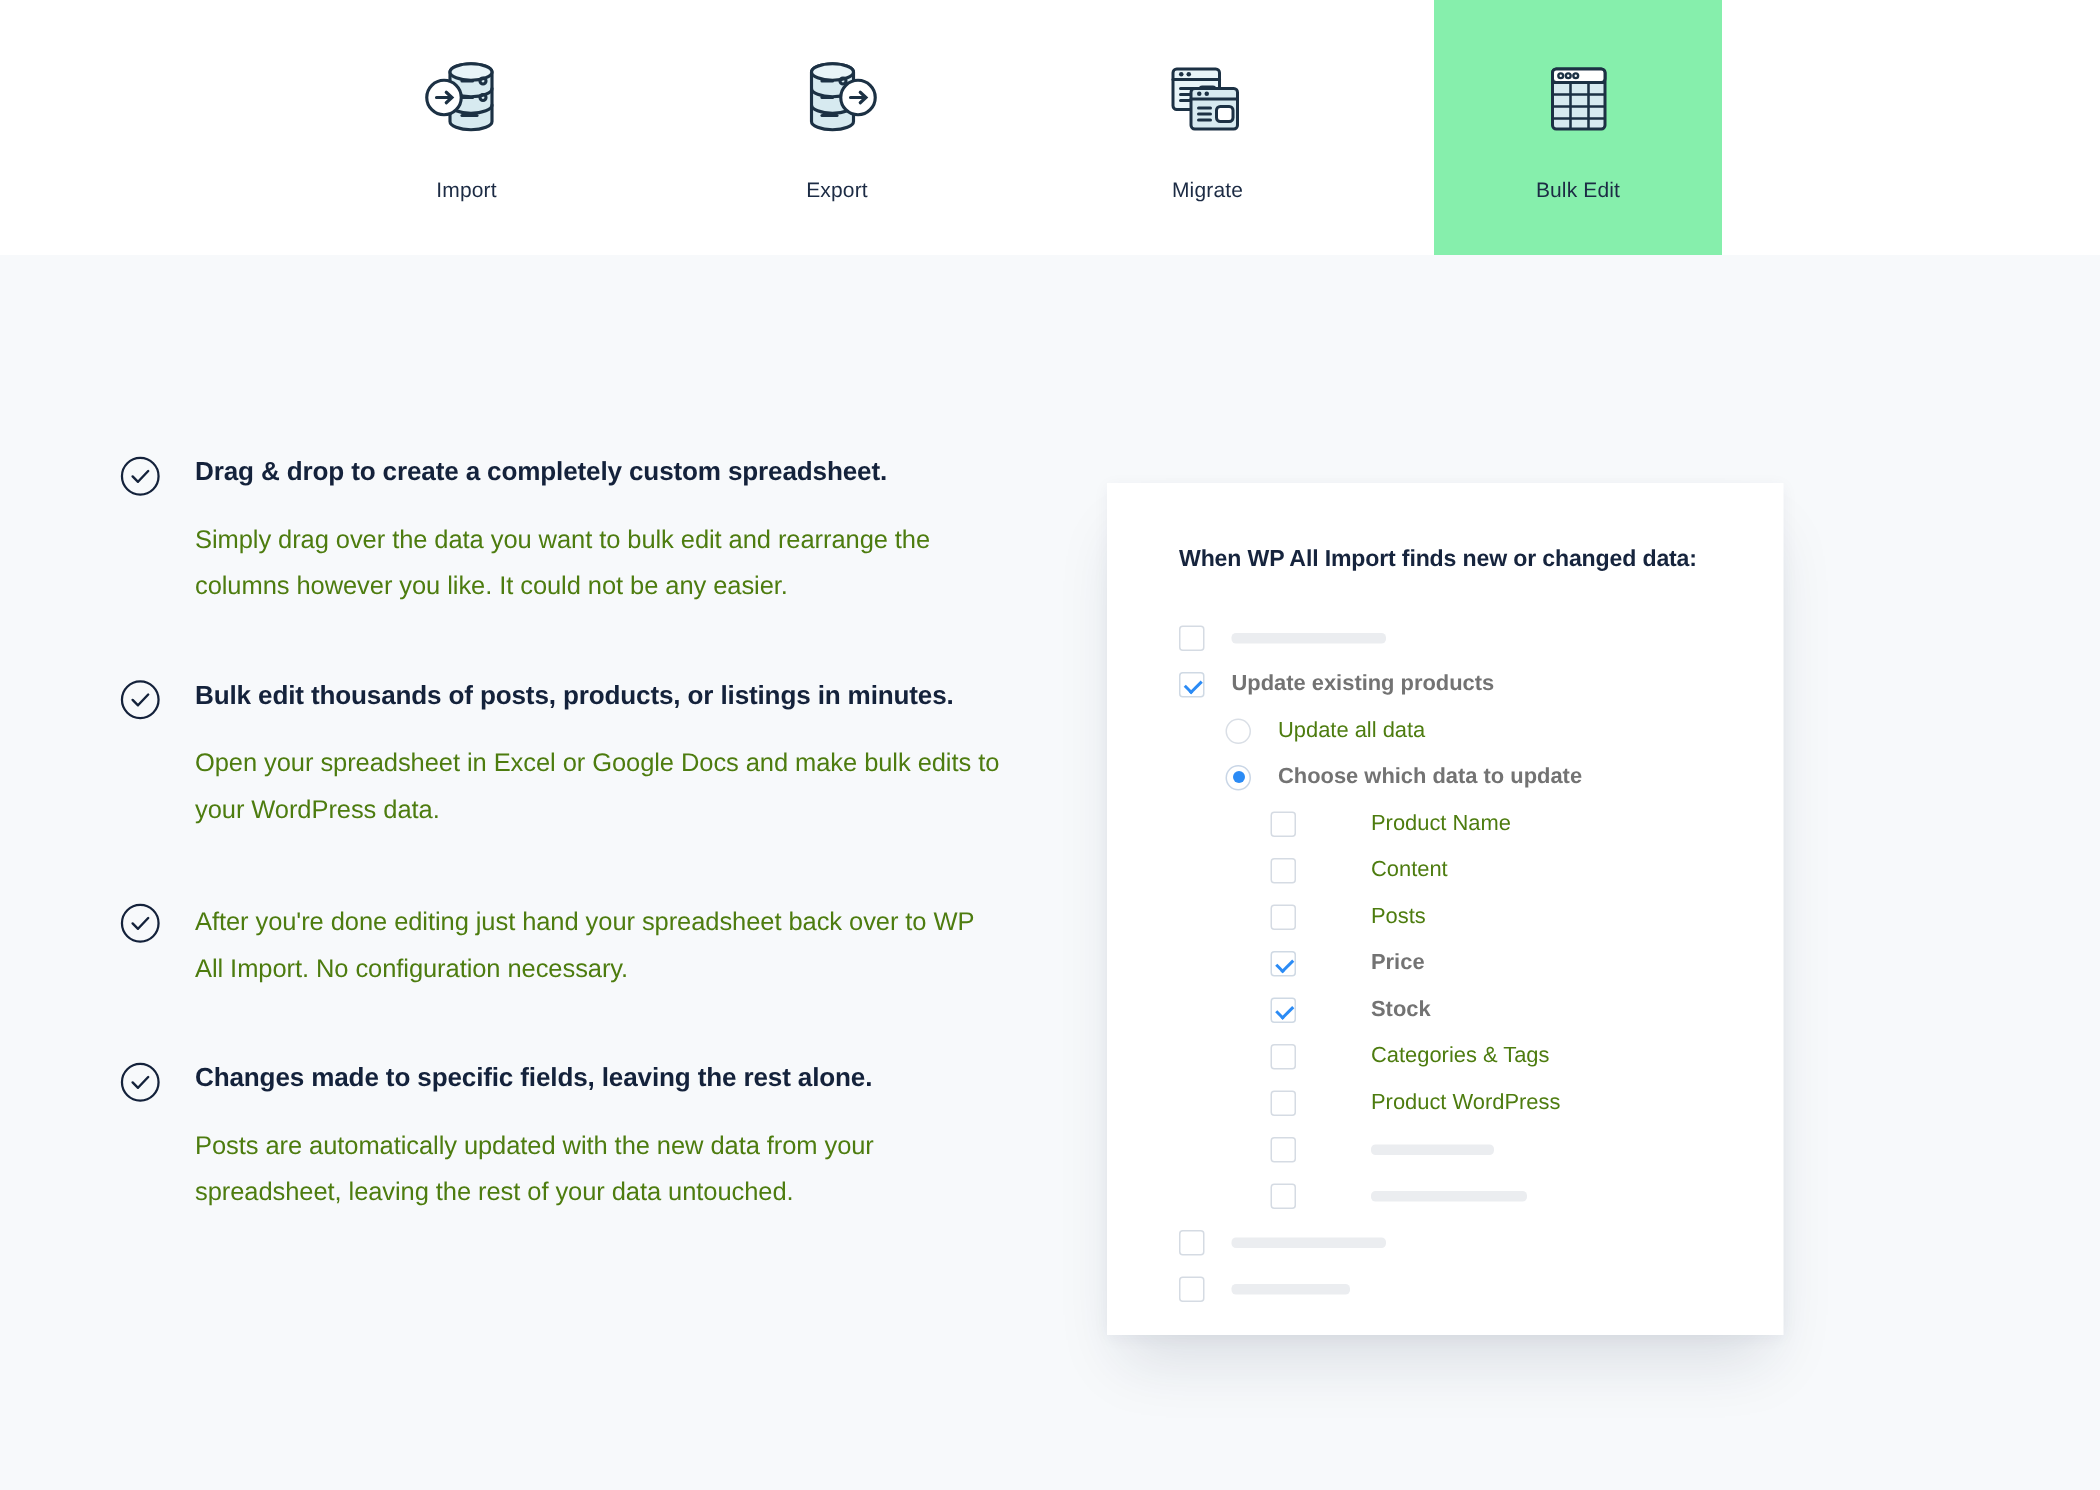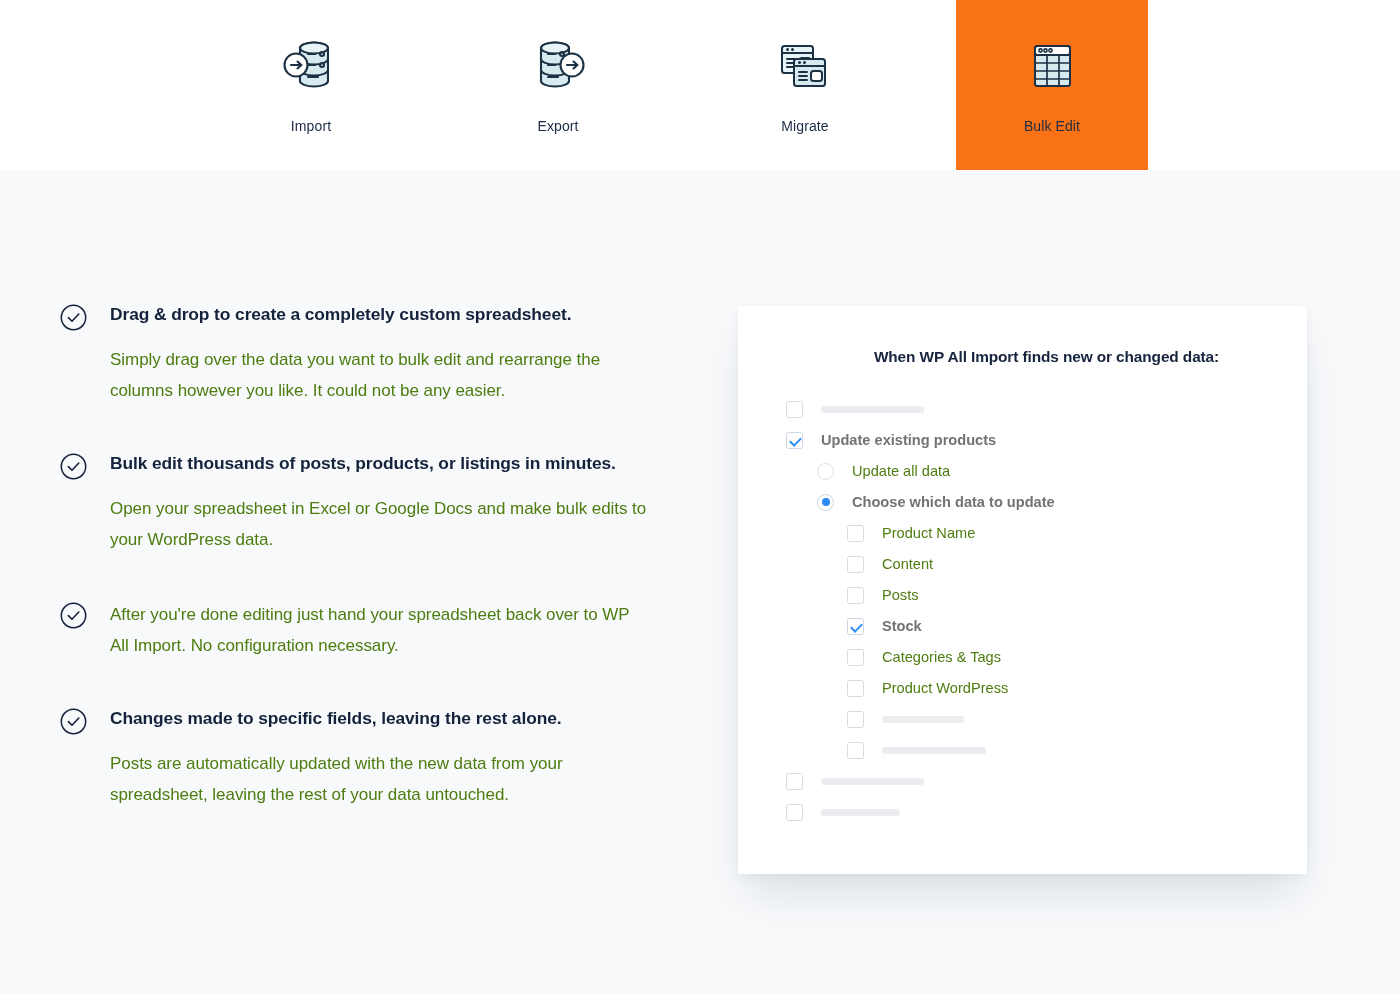--- a/index.html
+++ b/index.html
@@ -27,21 +27,21 @@
     width: 192px;
     height: 170px;
     display: flex;
     flex-direction: column;
     align-items: center;
     justify-content: flex-start;
     padding-top: 36px;
     cursor: pointer;
     background: transparent;
   }
-  .tab.active { background: #f97316; }
+  .tab.active { background: #86efac; }
   .tab-icon {
     width: 66px; height: 60px;
     display: flex; align-items: center; justify-content: center;
   }
   .tab-label {
     margin-top: 22px;
     font-size: 14px;
     color: #1c2b44;
     letter-spacing: .1px;
     white-space: nowrap;
@@ -54,21 +54,21 @@
   .main {
     position: relative;
     width: 1400px;
     height: 823px;
     background: #f7f9fb;
   }
 
   
   .features {
     position: absolute;
-    left: 60px;
+    left: 80px;
     top: 131px;
     width: 590px;
   }
   .feature { position: relative; padding-left: 50px; margin-bottom: 44px; }
   .feature:last-child { margin-bottom: 0; }
   .check-circle {
     position: absolute;
     left: 0; top: 3px;
     width: 27px; height: 27px;
   }
@@ -86,44 +86,43 @@
     color: #4d7c0f;
     line-height: 31px;
     letter-spacing: -.05px;
     font-weight: 400;
   }
 
   
   .mock-card {
     position: absolute;
     left: 738px;
-    top: 136px;
-    width: 569px;
+    top: 152px;
+    width: 451px;
     height: 568px;
     background: #ffffff;
     box-shadow: 0 26px 40px -10px rgba(25,40,70,.13), 0 2px 10px rgba(25,40,70,.05);
-    text-align: center;
   }
   .mock-inner { padding: 42px 0 0 48px; }
   .mock-heading {
     font-size: 15.4px;
     font-weight: bold;
     color: #16243d;
     margin: 0 0 28px 0;
     letter-spacing: -.1px;
   }
 
   .row {
     display: flex;
     align-items: center;
     height: 30px;
     margin-bottom: 1px;
   }
   .row.indent1 { padding-left: 31px; }
-  .row.indent2 { padding-left: 61px; }
+  .row.indent2 { padding-left: 61px; gap: 32px; }
 
   .cbox {
     width: 17px; height: 17px;
     border: 1px solid #d5dbe3;
     border-radius: 2.5px;
     background: #fff;
     flex: 0 0 auto;
     position: relative;
   }
   .cbox.checked { border-color: #cfd9e4; }
@@ -340,20 +339,24 @@
           <div class="row indent2">
             <span class="cbox"></span>
             <span class="row-label muted">Content</span>
           </div>
           <div class="row indent2">
             <span class="cbox"></span>
             <span class="row-label muted">Posts</span>
           </div>
           <div class="row indent2">
             <span class="cbox checked"></span>
+            <span class="row-label strong">Price</span>
+          </div>
+          <div class="row indent2">
+            <span class="cbox checked"></span>
             <span class="row-label strong">Stock</span>
           </div>
           <div class="row indent2">
             <span class="cbox"></span>
             <span class="row-label muted">Categories &amp; Tags</span>
           </div>
           <div class="row indent2">
             <span class="cbox"></span>
             <span class="row-label muted">Product WordPress</span>
           </div>

